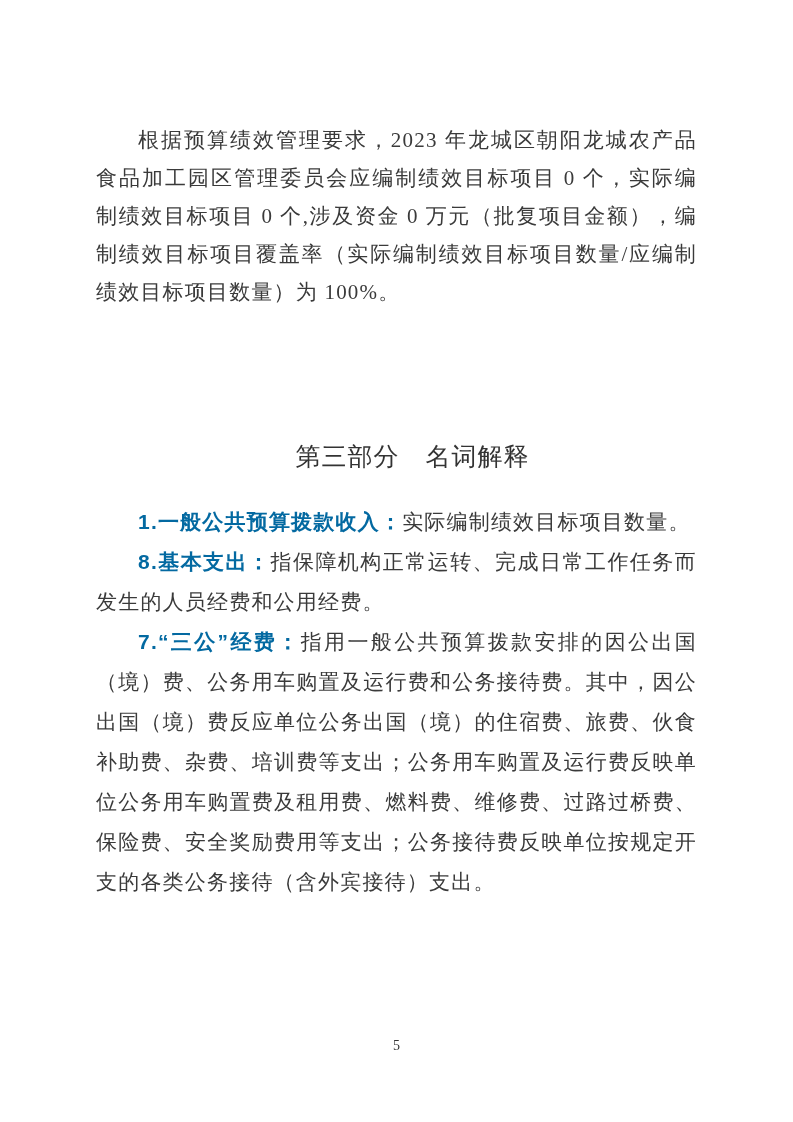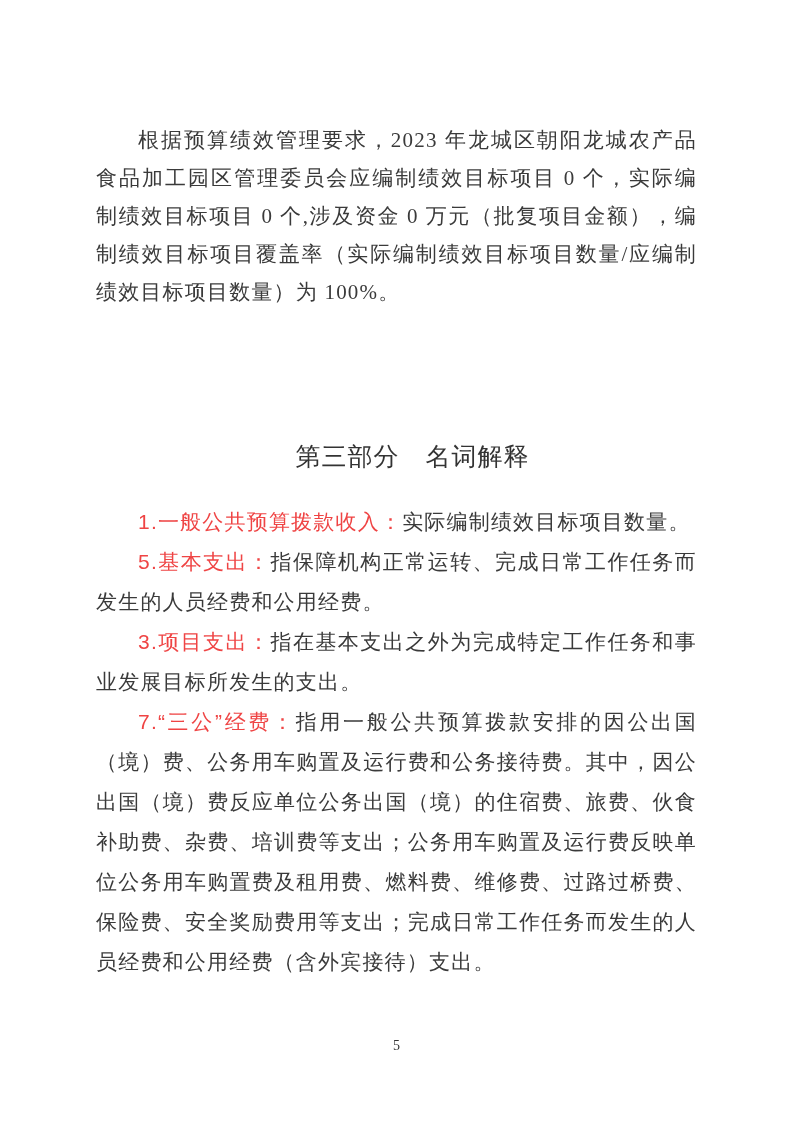--- a/index.html
+++ b/index.html
@@ -52,22 +52,22 @@
     margin: 0;
     font-size: 21px;
     line-height: 40px;
     letter-spacing: 1.2px;
     text-align: justify;
     text-indent: 2em;
     color: #3a3a3a;
   }
   .definition-term {
     font-family: "Liberation Sans", "DejaVu Sans", sans-serif;
-    font-weight: 400;
-    color: #ef4444;
+    font-weight: 700;
+    color: #0369a1;
   }
   .page-number {
     position: absolute;
     top: 1038px;
     left: 0;
     width: 793px;
     text-align: center;
     font-size: 14px;
     color: #333333;
   }
@@ -81,28 +81,25 @@
 
   <h2 class="section-heading">第三部分　名词解释</h2>
 
   <div class="definitions">
 
     <p class="definition-item">
       <span class="definition-term">1.一般公共预算拨款收入：</span><span>实际编制绩效目标项目数量。</span>
     </p>
 
     <p class="definition-item">
-      <span class="definition-term">5.基本支出：</span><span>指保障机构正常运转、完成日常工作任务而发生的人员经费和公用经费。</span>
+      <span class="definition-term">8.基本支出：</span><span>指保障机构正常运转、完成日常工作任务而发生的人员经费和公用经费。</span>
     </p>
 
-    <p class="definition-item">
-      <span class="definition-term">3.项目支出：</span><span>指在基本支出之外为完成特定工作任务和事业发展目标所发生的支出。</span>
-    </p>
 
     <p class="definition-item">
-      <span class="definition-term">7.“三公”经费：</span><span>指用一般公共预算拨款安排的因公出国（境）费、公务用车购置及运行费和公务接待费。其中，因公出国（境）费反应单位公务出国（境）的住宿费、旅费、伙食补助费、杂费、培训费等支出；公务用车购置及运行费反映单位公务用车购置费及租用费、燃料费、维修费、过路过桥费、保险费、安全奖励费用等支出；完成日常工作任务而发生的人员经费和公用经费（含外宾接待）支出。</span>
+      <span class="definition-term">7.“三公”经费：</span><span>指用一般公共预算拨款安排的因公出国（境）费、公务用车购置及运行费和公务接待费。其中，因公出国（境）费反应单位公务出国（境）的住宿费、旅费、伙食补助费、杂费、培训费等支出；公务用车购置及运行费反映单位公务用车购置费及租用费、燃料费、维修费、过路过桥费、保险费、安全奖励费用等支出；公务接待费反映单位按规定开支的各类公务接待（含外宾接待）支出。</span>
     </p>
 
   </div>
 
   <div class="page-number">5</div>
 
 </div>
 
 </body></html>

